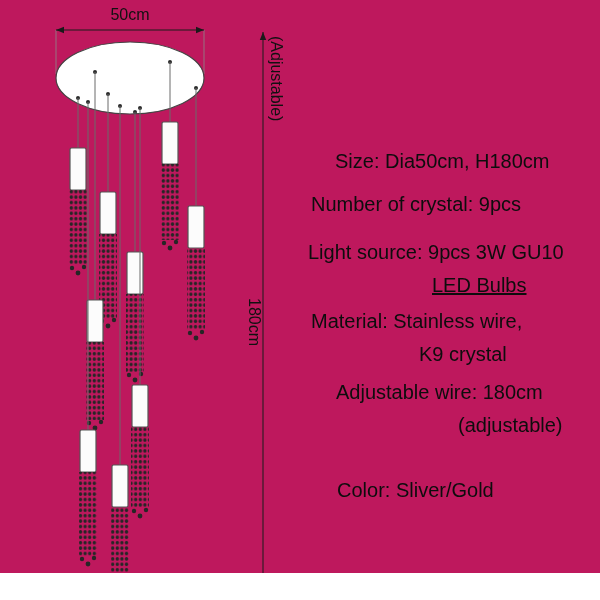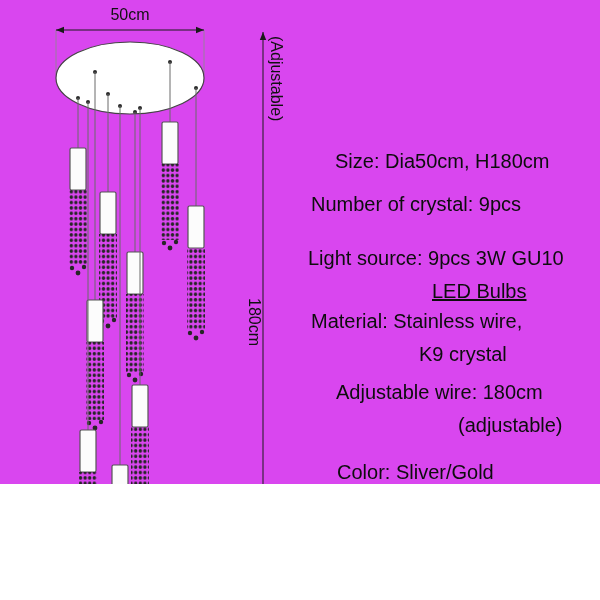--- a/index.html
+++ b/index.html
@@ -1,38 +1,38 @@
 <!DOCTYPE html>
 <html><head>
 <meta charset="utf-8">
 <style>
   html,body{margin:0;padding:0;background:#fff;}
-  .stage{position:relative;width:600px;height:484px;background:#d946ef;overflow:hidden;
+  .stage{position:relative;width:600px;height:573px;background:#be185d;overflow:hidden;
          font-family:"Liberation Sans",sans-serif;}
   svg text{font-family:"Liberation Sans",sans-serif;}
   .dimline{stroke:#1a1a1a;stroke-width:1;}
   .extline{stroke:#8a8a8a;stroke-width:0.8;}
   .arrowhead{fill:#1a1a1a;}
   .dimtext{font-size:16px;fill:#111;}
   .canopy{fill:#ffffff;stroke:#444;stroke-width:1.2;}
   .wire{stroke:#6a6a6a;stroke-width:1;}
   .dot{fill:#2b2b2b;}
   .cyl{fill:#fcfcfc;stroke:#555;stroke-width:1.2;}
   .bead{fill:#262626;}
   .spec{position:absolute;font-size:20px;line-height:1.3;color:#0d0d0d;white-space:nowrap;}
   .line2{display:block;margin-top:7px;}
   #spec-size{left:335px;top:128px;}
   #spec-count{left:311px;top:171px;}
-  #spec-light{left:308px;top:225px;}
+  #spec-light{left:308px;top:219px;}
   #spec-light .line2{padding-left:124px;text-decoration:underline;}
   #spec-material{left:311px;top:288px;}
   #spec-material .line2{padding-left:108px;}
   #spec-wire{left:336px;top:359px;}
   #spec-wire .line2{padding-left:122px;}
-  #spec-color{left:337px;top:439px;}
+  #spec-color{left:337px;top:457px;}
 </style>
 </head>
 <body>
 
 <div class="stage">
 
   <svg width="300" height="600" viewBox="0 0 300 600" style="position:absolute;left:0;top:0;">
     <defs>
       <pattern id="beads" width="4.6" height="5.4" patternUnits="userSpaceOnUse">
         <circle cx="2.3" cy="2.7" r="1.7" fill="#262626"></circle>

